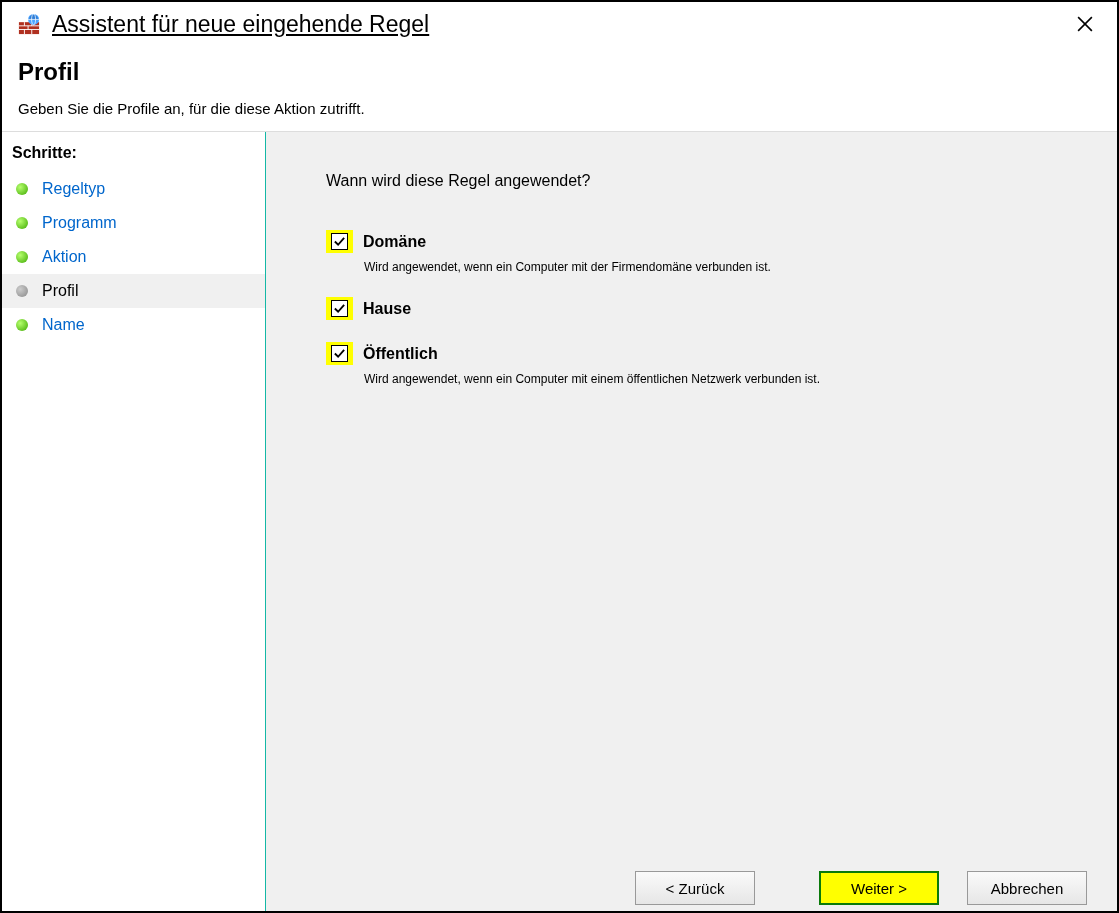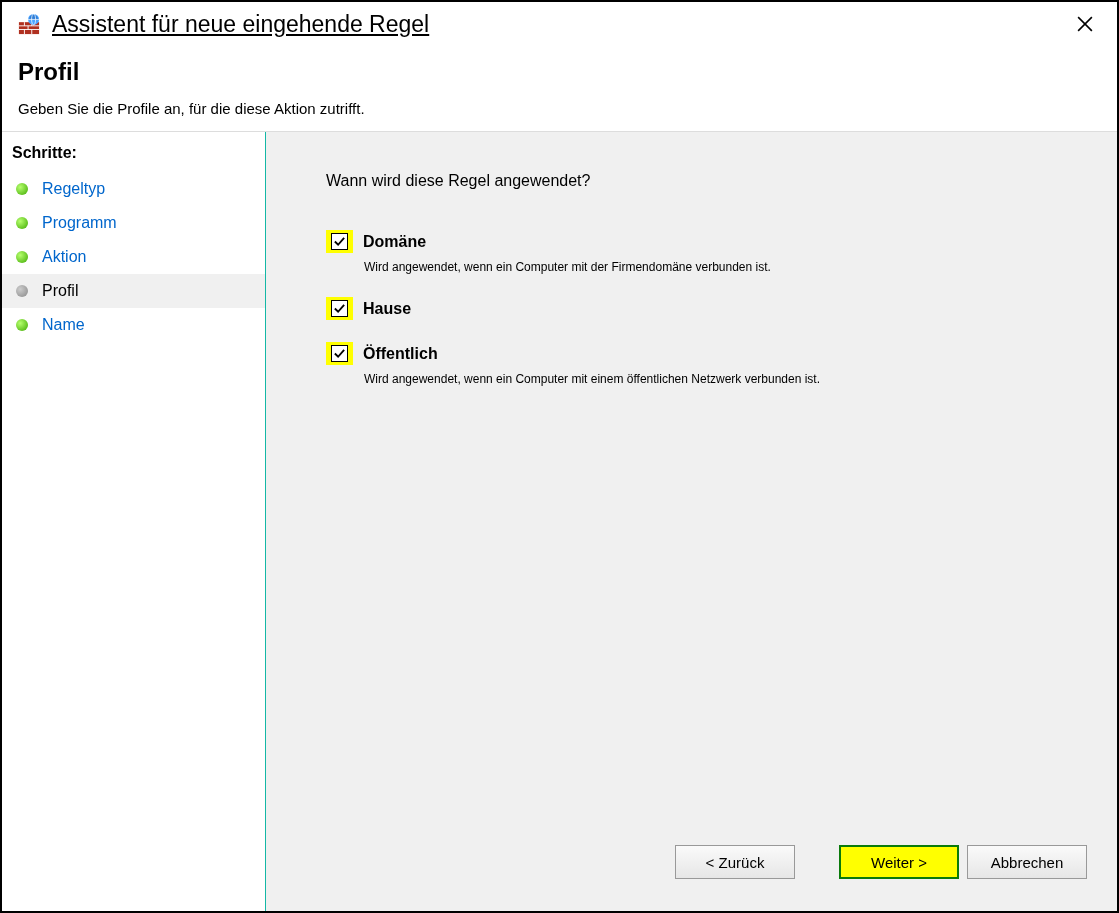--- a/index.html
+++ b/index.html
@@ -149,24 +149,24 @@
     font-size: 16px;
   }
   .option-desc {
     margin-left: 38px;
     font-size: 12px;
     max-width: 680px;
     line-height: 1.35;
   }
   .footer {
     position: absolute;
-    bottom: 32px;
+    bottom: 6px;
     right: 30px;
     display: flex;
-    gap: 8px;
+    gap: 28px;
   }
   .btn {
     min-width: 120px;
     height: 34px;
     border: 1px solid #999;
     background: linear-gradient(#fafafa, #e6e6e6);
     font-size: 15px;
     cursor: pointer;
     display: flex;
     align-items: center;

